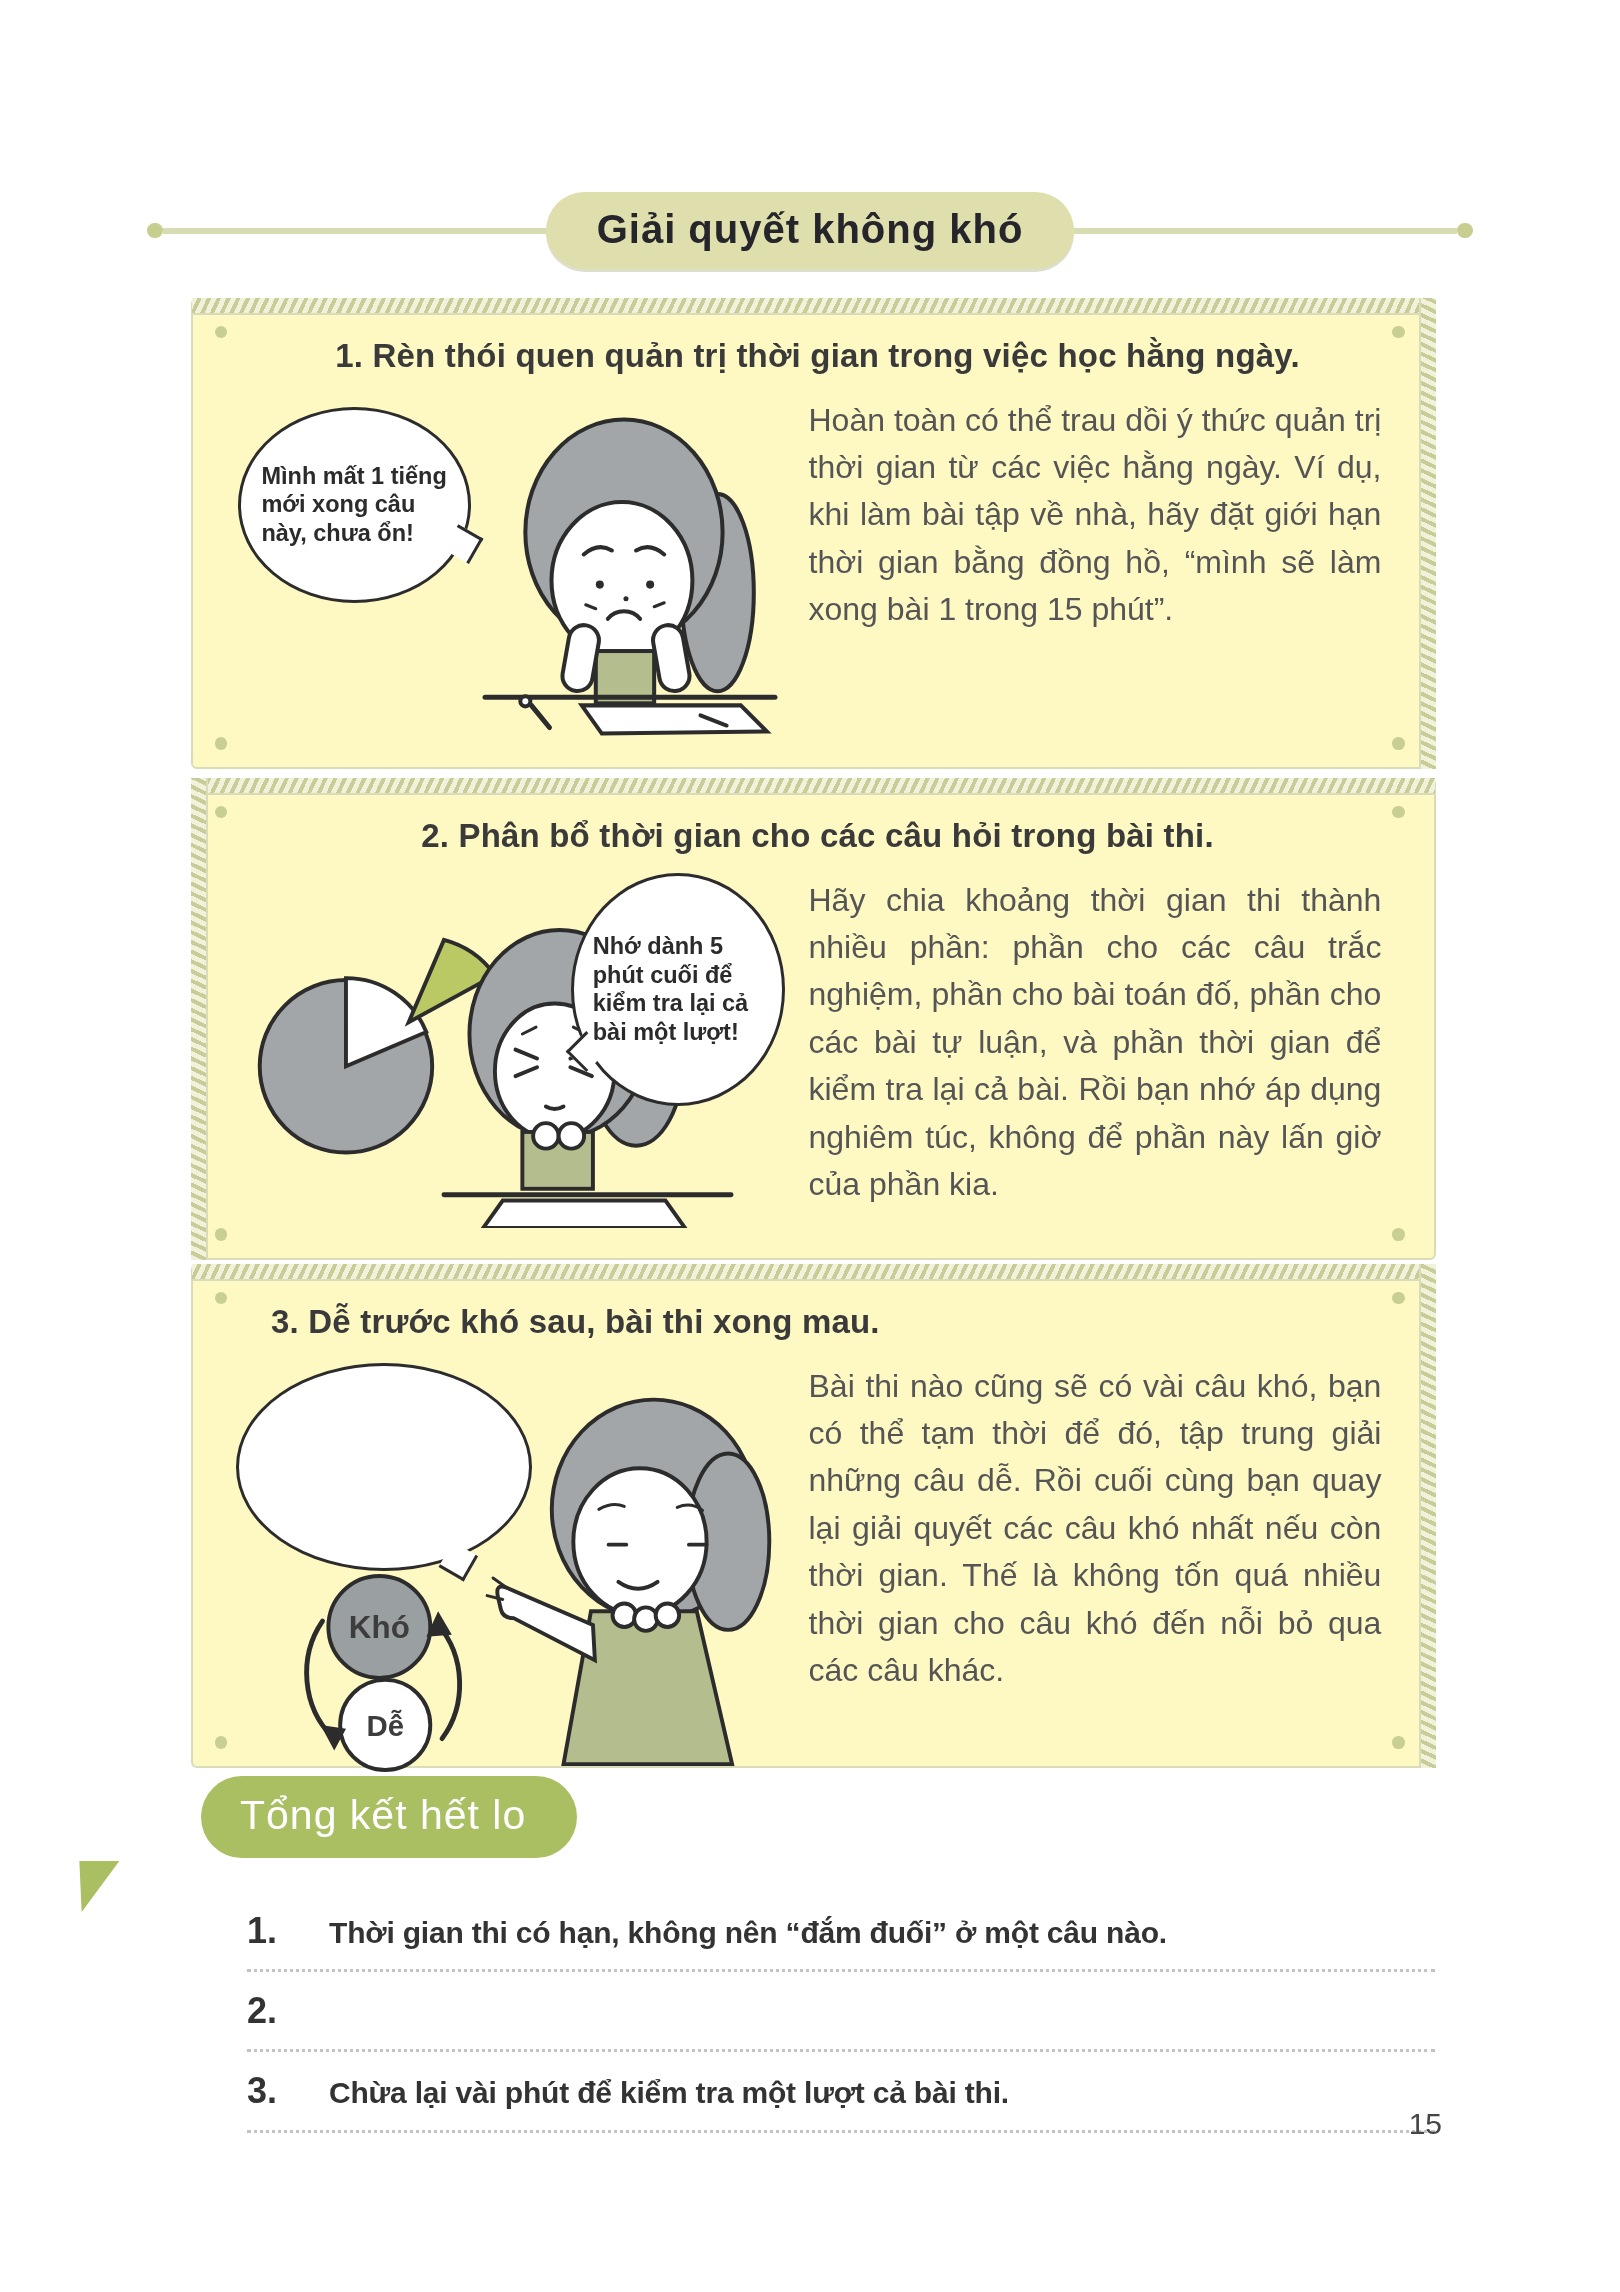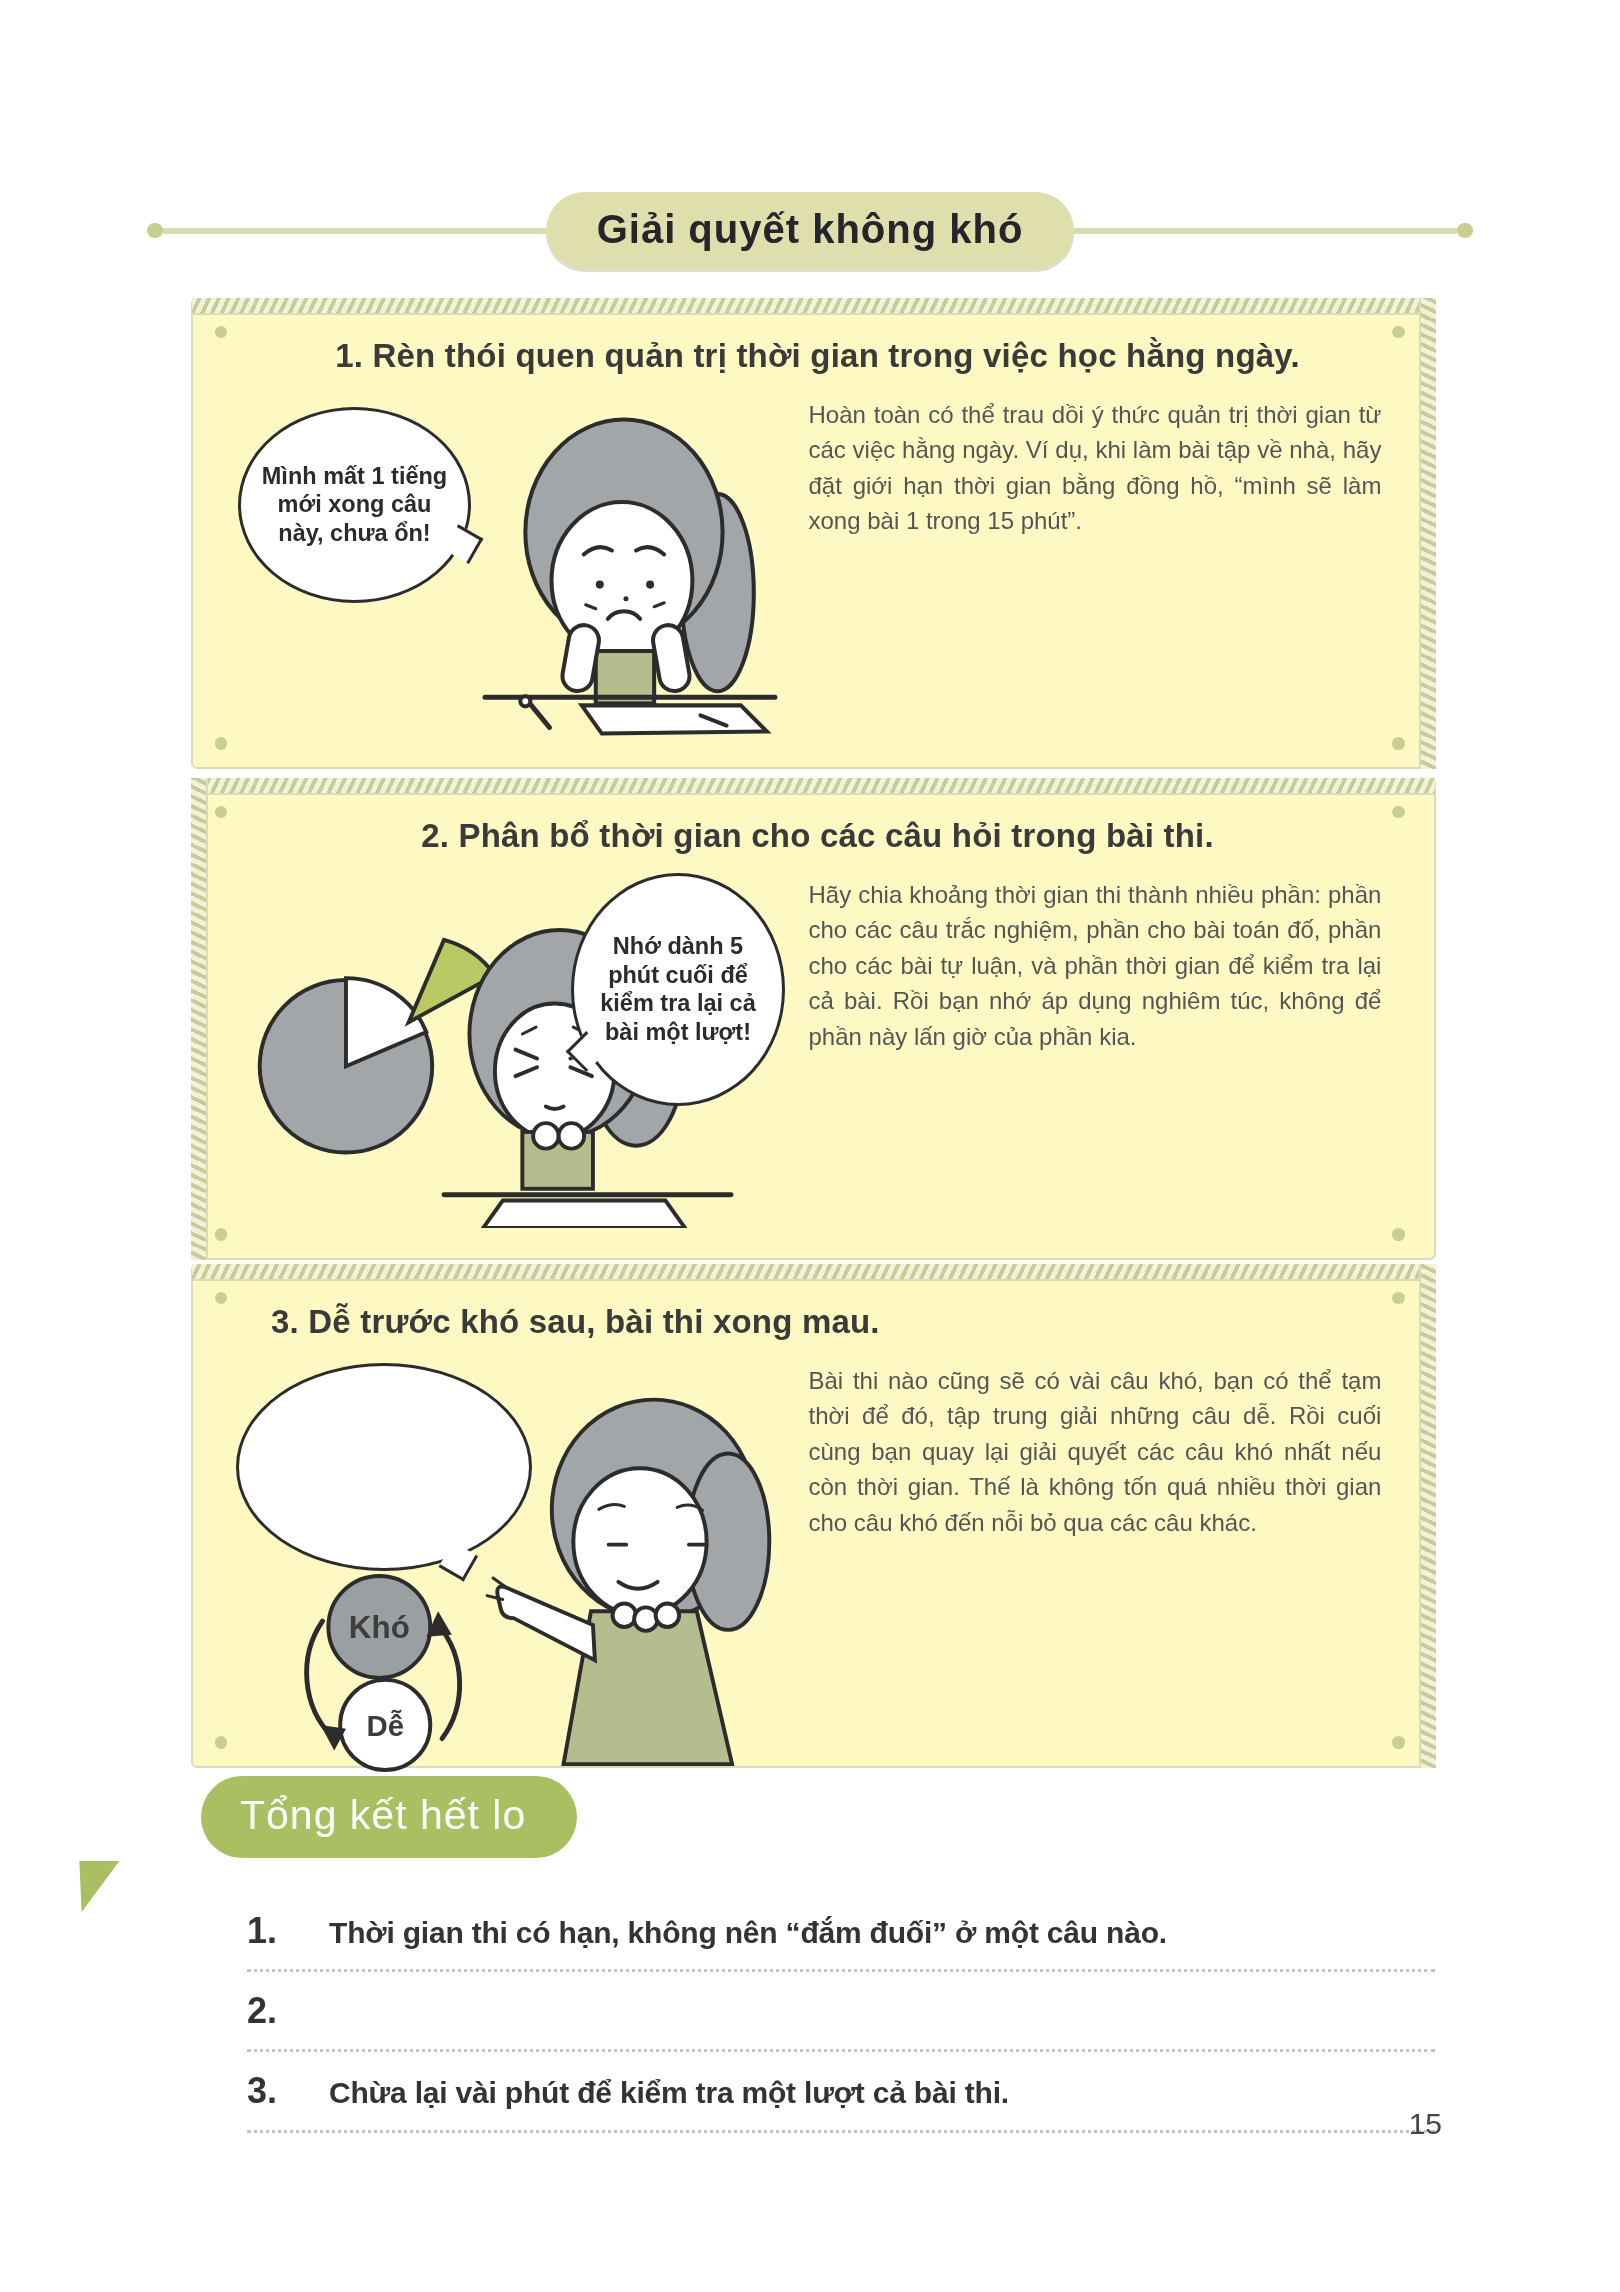--- a/index.html
+++ b/index.html
@@ -62,31 +62,31 @@
   .panel-heading{
     text-align:center;
     font-size:33px;font-weight:bold;color:#3a3a3a;
     margin:13.7px 0 15.7px;
     letter-spacing:0.2px;
   }
   .panel-body{display:flex;gap:23.5px;}
   .illus{position:relative;flex:0 0 549px;}
   .body-text{
     flex:1;
-    font-size:24px;line-height:1.48;color:#555556;
+    font-size:32px;line-height:1.48;color:#555556;
     text-align:justify;
     padding-top:5.9px;padding-right:17.6px;
   }
 
   
   .bubble{
     position:absolute;
     background:#fff;border:3.9px solid #2c2c2c;border-radius:50%;
     display:flex;align-items:center;justify-content:center;
-    text-align:center;font-weight:bold;color:#2b2b2b;
+    font-weight:bold;color:#2b2b2b;
     box-sizing:border-box;
     z-index:3;
   }
   .bubble .btxt{display:block;width:82%;line-height:1.22;}
   .tail{
     position:absolute;width:25.5px;height:25.5px;background:#fff;z-index:4;
   }
   .tail.t-right{border-right:3.9px solid #2c2c2c;border-bottom:3.9px solid #2c2c2c;transform:rotate(-60deg);}
   .tail.t-left{border-left:3.9px solid #2c2c2c;border-bottom:3.9px solid #2c2c2c;transform:rotate(45deg);}
   .tail.t-down{border-right:3.9px solid #2c2c2c;border-bottom:3.9px solid #2c2c2c;transform:rotate(30deg);}

